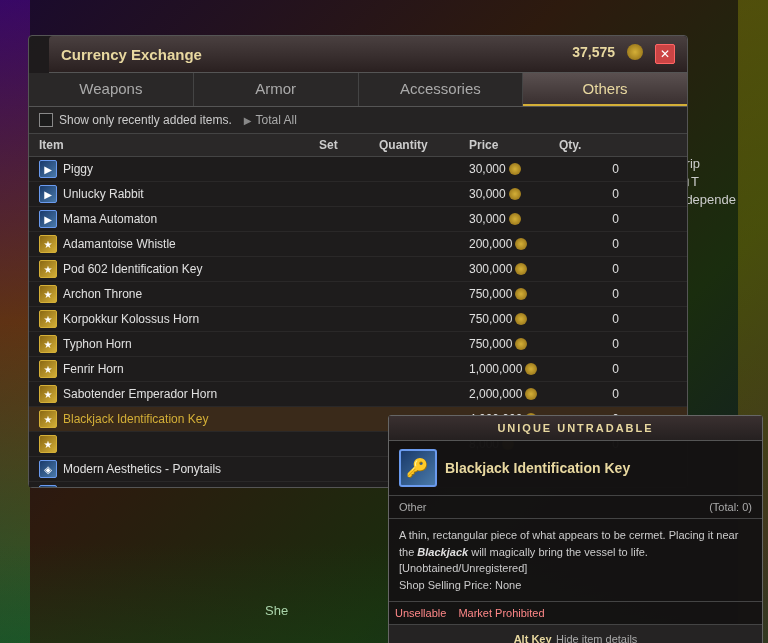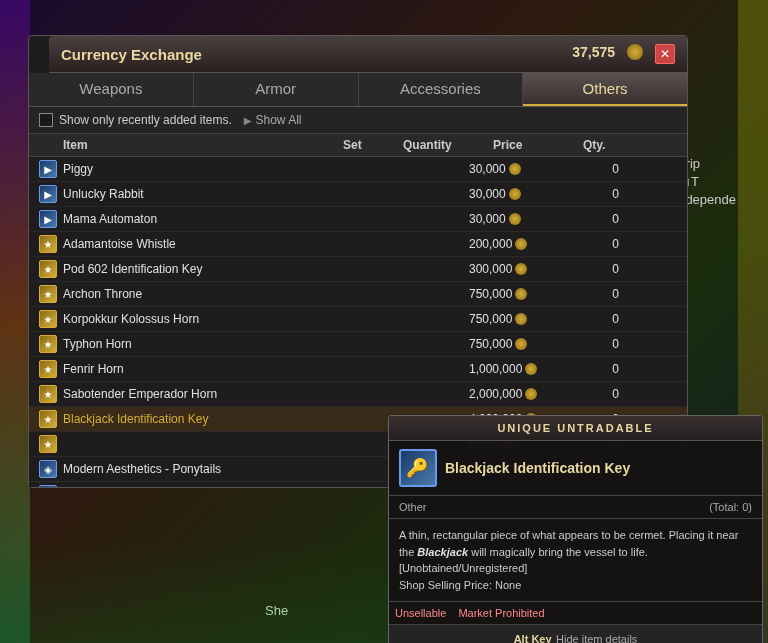--- a/index.html
+++ b/index.html
@@ -175,21 +175,20 @@
       display: grid;
       grid-template-columns: 280px 60px 90px 90px 60px;
       padding: 4px 10px;
       background: #2a2828;
       border-bottom: 1px solid #444;
     }
     .th {
       color: #cccccc;
       font-size: 12px;
       font-weight: bold;
-      margin-left: 24px;
     }
 
     .table-body {
       max-height: 330px;
       overflow-y: auto;
       background: #1e1c1c;
     }
     .table-body::-webkit-scrollbar {
       width: 8px;
     }
@@ -395,21 +394,21 @@
     <div class="tab active">Others</div>
   </div>
 
   <div class="filter-bar">
     <div class="checkbox-area">
       <div class="checkbox"></div>
       <span class="filter-label">Show only recently added items.</span>
     </div>
     <div class="show-all-btn">
       <span class="show-all-arrow">▶</span>
-      <span>Show All</span>
+      <span>Total All</span>
     </div>
   </div>
 
   <div class="table-header">
     <div class="th">Item</div>
     <div class="th">Set</div>
     <div class="th">Quantity</div>
     <div class="th">Price</div>
     <div class="th">Qty.</div>
   </div>

